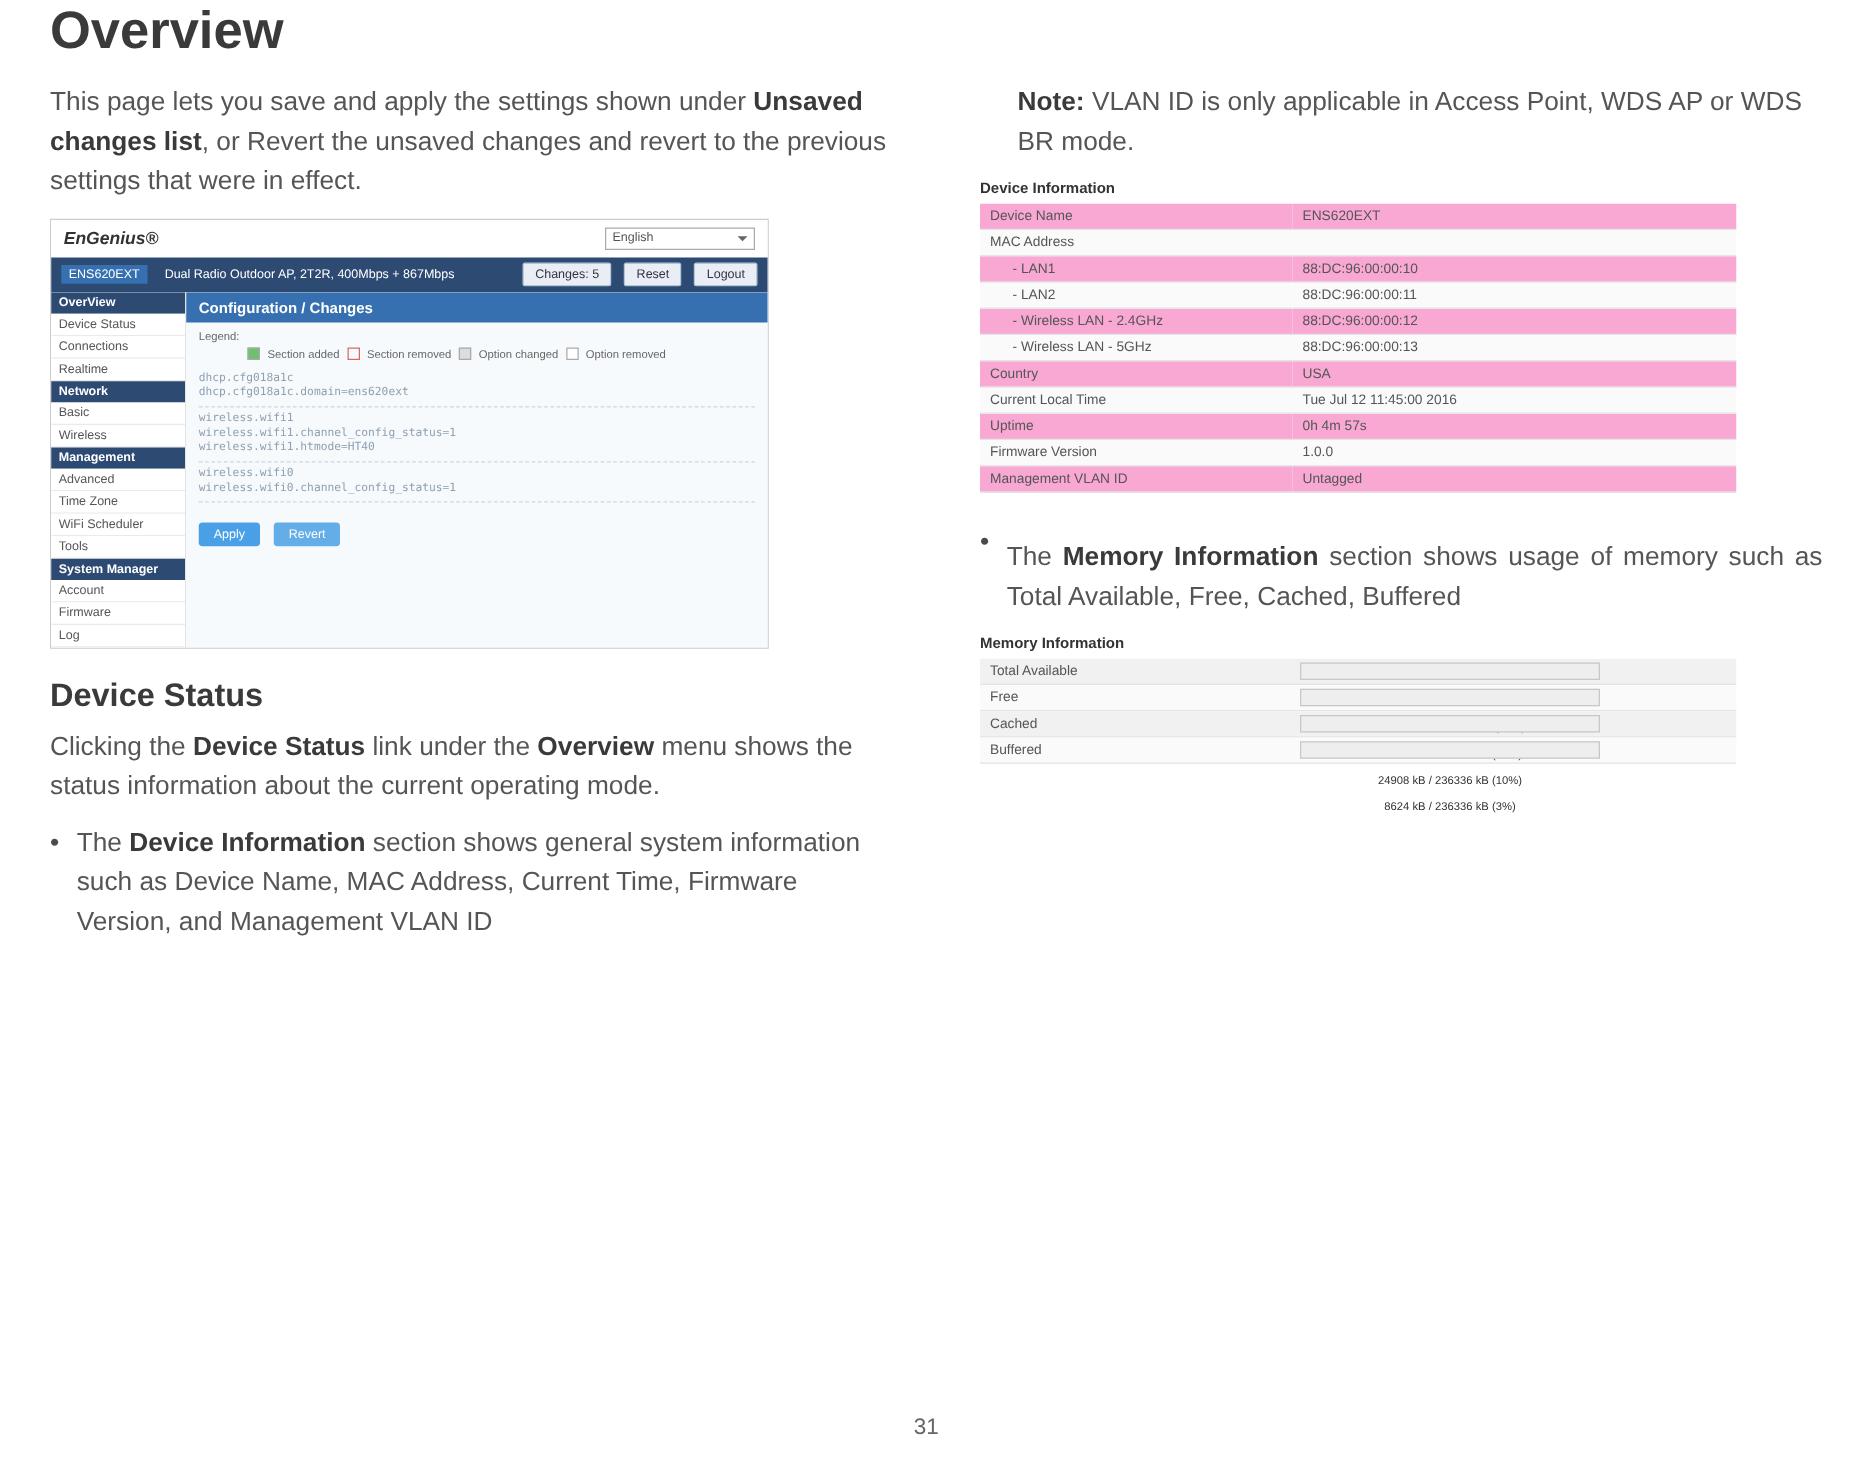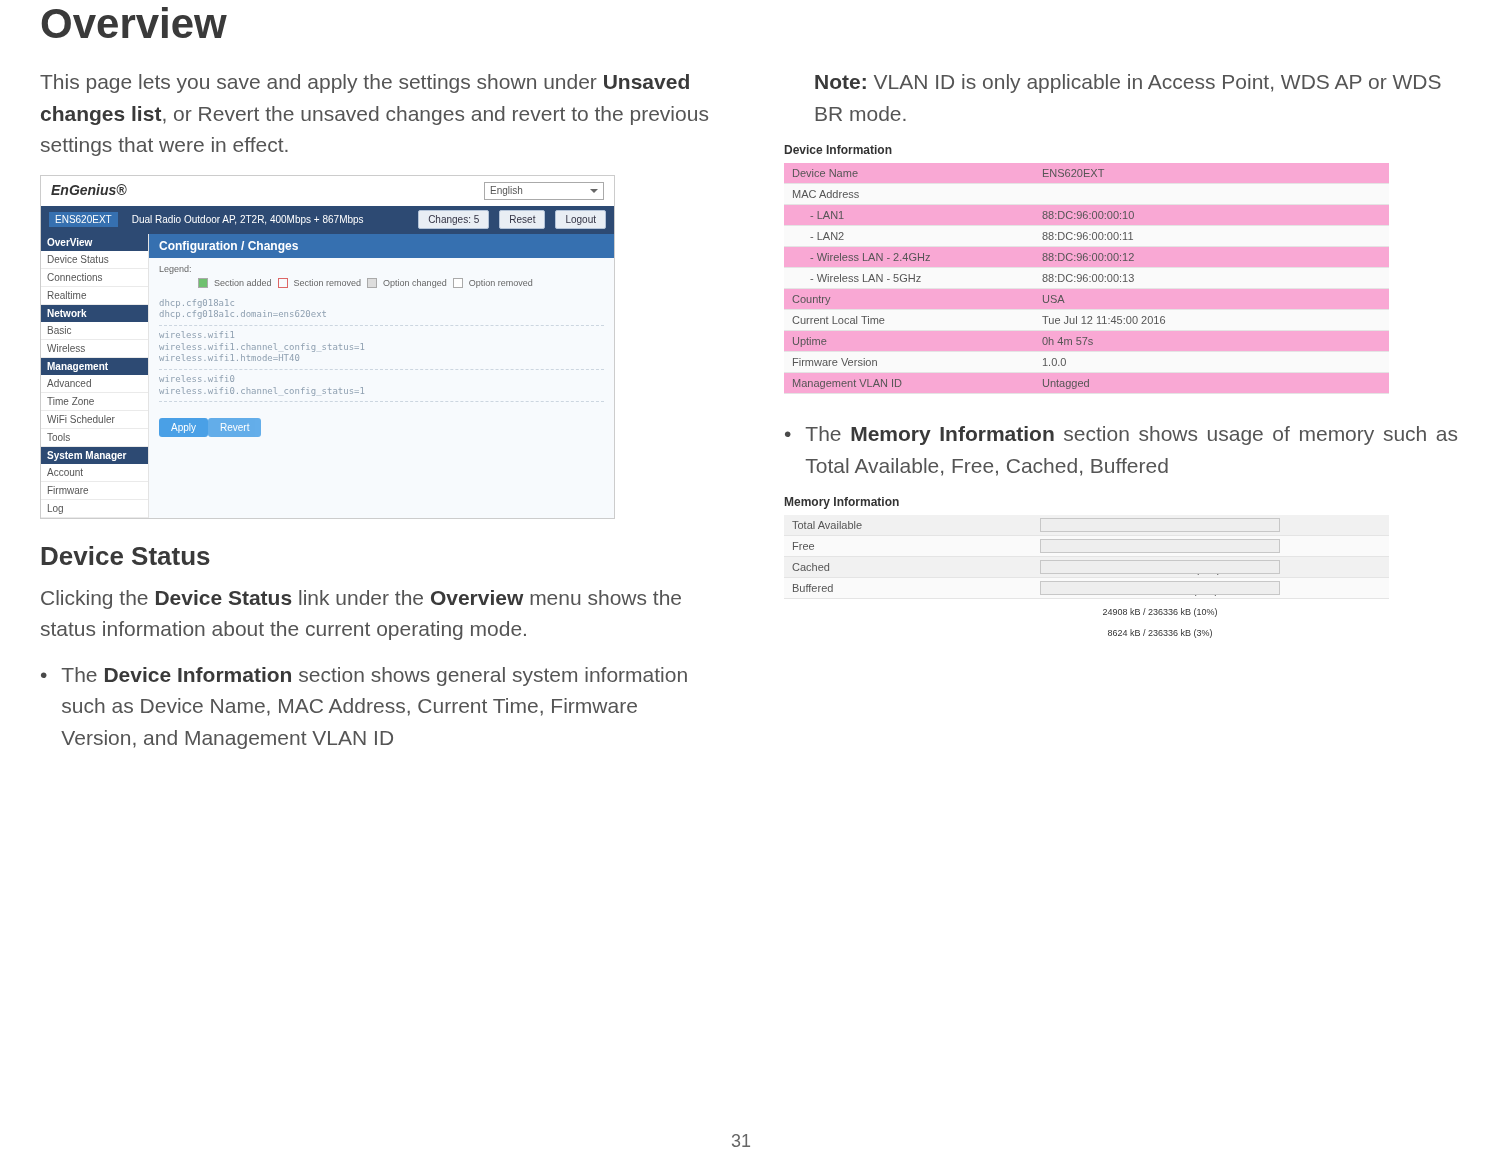--- a/index.html
+++ b/index.html
@@ -29,21 +29,21 @@
       color: #3a3a3a;
       margin-top: 8px;
       margin-bottom: 10px;
     }
     .body-text {
       font-size: 21px;
       line-height: 1.5;
       color: #555;
       margin-bottom: 14px;
     }
-    .justify { text-align: justify; }
+    .justify { text-align: justify; margin-top: 12px; }
     .indent { padding-left: 30px; }
     .bullet-row { display: flex; gap: 14px; margin-top: 6px; }
     .bullet-dot { font-size: 21px; line-height: 1.5; }
     strong { font-weight: 700; color: #3a3a3a; }
     .page-number {
       position: absolute;
       left: 0; right: 16px;
       bottom: 20px;
       text-align: center;
       font-size: 18px;
@@ -74,21 +74,21 @@
     .cfg-h { background: #3670b0; color: #fff; font-weight: bold; padding: 5px 10px; font-size: 12px; }
     .legend { padding: 6px 10px; font-size: 9px; color: #666; }
     .legend-row { display: flex; align-items: center; gap: 6px; margin-top: 4px; flex-wrap: wrap; padding-left: 39px; }
     .sw { width: 10px; height: 10px; display: inline-block; border: 1px solid #aaa; }
     .sw.green { background: #6fc06f; }
     .sw.red { border-color: #d66; }
     .sw.grey { background: #ddd; }
     .sw.white { background: #fff; }
     .opts { padding: 0 10px 8px; }
     .optline { border-bottom: 1px dashed #ccd6e0; font-family: monospace; color: #8fa0b1; font-size: 9px; padding: 4px 0; line-height: 1.3; }
-    .btns { padding: 8px 10px 12px; display: flex; gap: 0; }
+    .btns { padding: 8px 10px 12px; display: flex; gap: 11px; }
     .pill { border-radius: 3px; padding: 4px 12px; font-size: 10px; color: #fff; }
     .pill.apply { background: #4aa0e6; }
     .pill.revert { background: #4aa0e6; opacity: .85; }
     
     .shot2 { width: 605px; font-size: 11px; margin-bottom: 24px; }
     .tbl-title { font-weight: bold; color: #333; margin-bottom: 6px; font-size: 12px; }
     .tbl { width: 100%; border-collapse: collapse; }
     .tbl tr { border-bottom: 1px solid #e4e4e4; background: #fafafa; }
     .tbl tr.alt { background: #f9a8d4; border-radius: 10px; }
     .tbl td { padding: 4px 8px; color: #555; }

